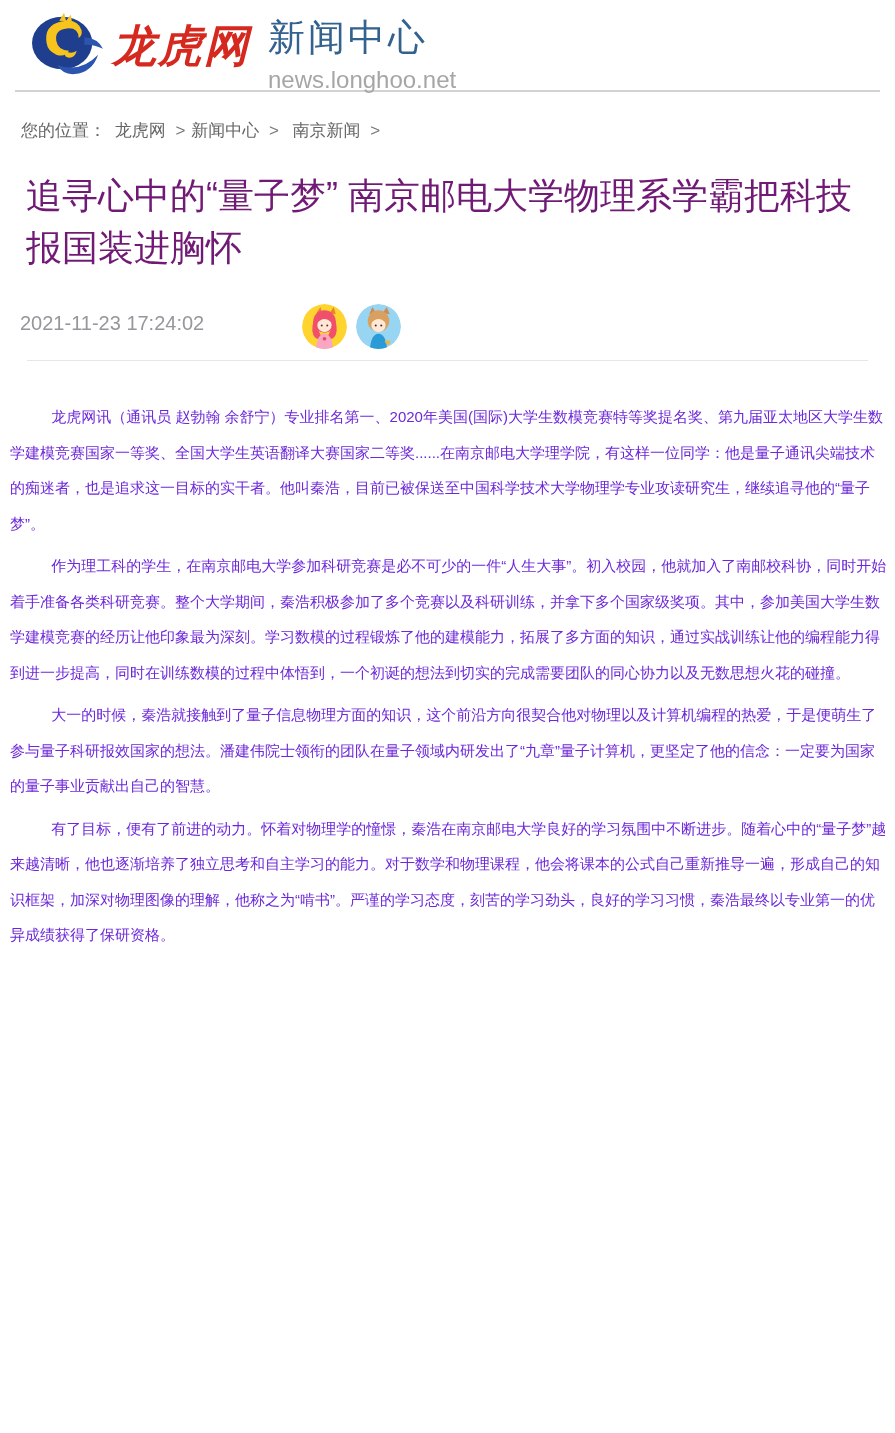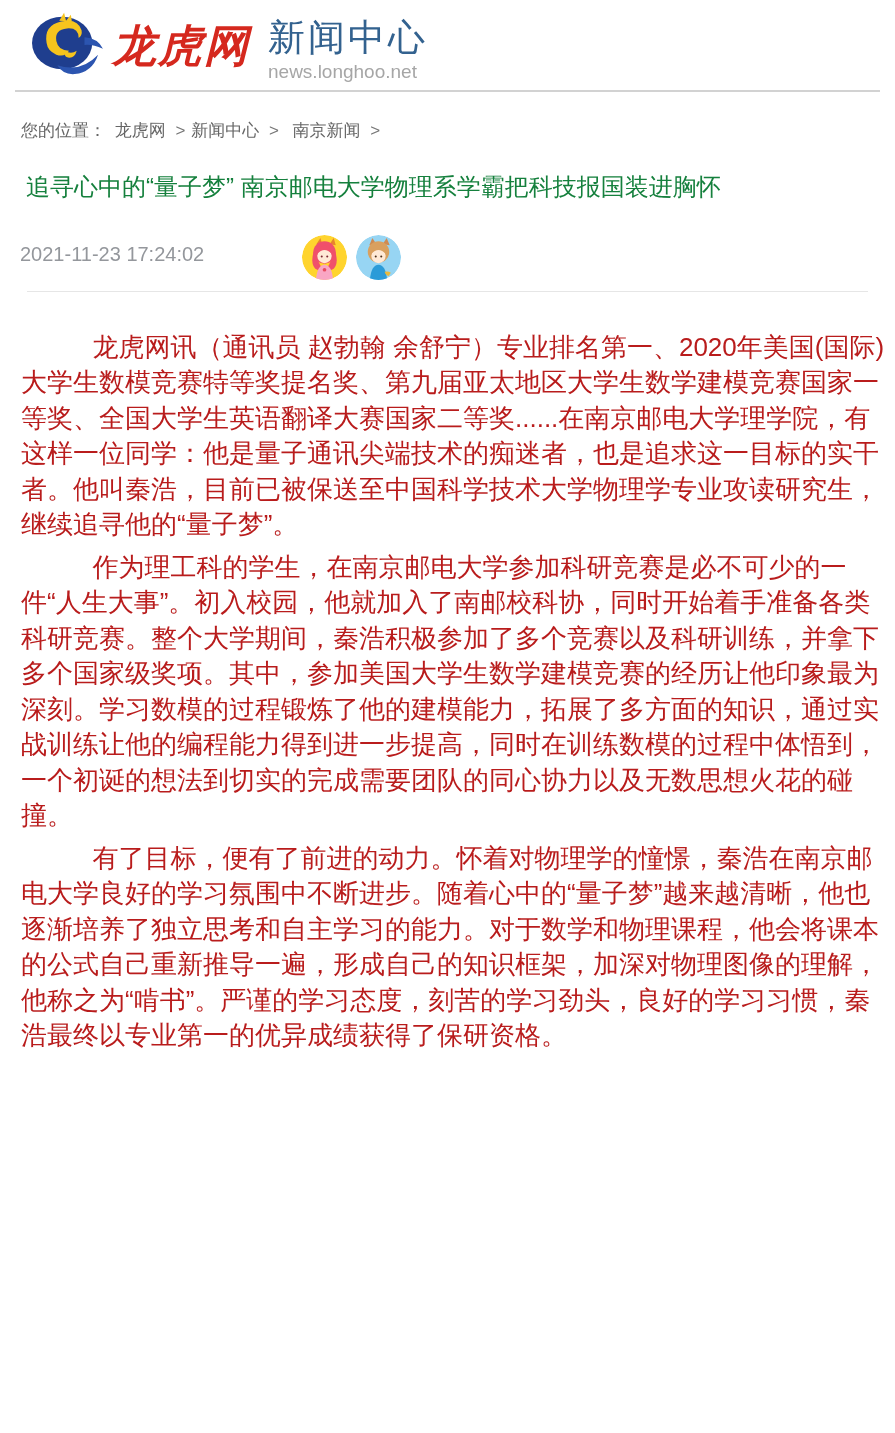--- a/index.html
+++ b/index.html
@@ -31,56 +31,56 @@
     margin:16px 18px 0 8px;letter-spacing:2px;
     white-space:nowrap;
   }
   .section-block{margin-top:10px;}
   .section-title{
     color:var(--section-blue);
     font-size:37px;line-height:40px;letter-spacing:3px;
     white-space:nowrap;
   }
   .site-url{
-    color:#a6a6a6;font-size:19px;line-height:24px;margin-top:2px;
+    color:#a6a6a6;font-size:24px;line-height:24px;margin-top:10px;
   }
   .header-rule{
     border:none;border-top:2px solid #d2d2d2;margin:0 15px;
   }
   
   .breadcrumb{
     margin:27px 0 0 21px;
     color:var(--link-gray);font-size:17px;
   }
   .breadcrumb a{
     color:var(--link-gray);text-decoration:none;cursor:pointer;
   }
   .breadcrumb .sep{margin:0 5px;color:#777;}
   .breadcrumb .crumb{margin-left:4px;}
   
   .article-title{
     margin:28px 30px 0 26px;
-    font-size:24px;font-weight:400;line-height:1.45;
-    color:#15803d;
+    font-size:36px;font-weight:400;line-height:1.45;
+    color:#701a75;
   }
   
   .meta{position:relative;height:46px;margin-top:30px;padding-left:16px;}
   .publish-time{
     position:absolute;left:20px;top:8px;
     color:var(--text-muted);font-size:20px;
   }
   .avatars{position:absolute;left:302px;top:0;display:flex;gap:9px;}
   .avatar{width:45px;height:45px;border-radius:50%;display:block;cursor:pointer;}
   .meta-rule{
     border:none;border-top:1px solid #e6e6e6;margin:10px 27px 0 27px;
   }
   
   .article-body{
-    padding:38px 8px 0 21px;
-    font-size:26px;line-height:35.5px;color:#b91c1c;
+    padding:38px 8px 0 10px;
+    font-size:15px;line-height:35.5px;color:#6d28d9;
   }
   .article-body p{
     margin:0 0 7px 0;
     text-indent:2.75em;
   }
 </style>
 </head>
 <body>
 
 <div class="header">
@@ -141,14 +141,15 @@
       <path d="M13.5 44 q1.5 -15 8.5 -15 q7 0 8.5 15 z" fill="#2b9bd8"></path>
       <path d="M28 36 q4 -1 6 1 l-2 3 q-3 0 -4 -4 z" fill="#e8b93c"></path>
     </svg>
   </div>
 </div>
 <hr class="meta-rule">
 
 <div class="article-body">
   <p>龙虎网讯（通讯员 赵勃翰 余舒宁）专业排名第一、2020年美国(国际)大学生数模竞赛特等奖提名奖、第九届亚太地区大学生数学建模竞赛国家一等奖、全国大学生英语翻译大赛国家二等奖......在南京邮电大学理学院，有这样一位同学：他是量子通讯尖端技术的痴迷者，也是追求这一目标的实干者。他叫秦浩，目前已被保送至中国科学技术大学物理学专业攻读研究生，继续追寻他的“量子梦”。</p>
   <p>作为理工科的学生，在南京邮电大学参加科研竞赛是必不可少的一件“人生大事”。初入校园，他就加入了南邮校科协，同时开始着手准备各类科研竞赛。整个大学期间，秦浩积极参加了多个竞赛以及科研训练，并拿下多个国家级奖项。其中，参加美国大学生数学建模竞赛的经历让他印象最为深刻。学习数模的过程锻炼了他的建模能力，拓展了多方面的知识，通过实战训练让他的编程能力得到进一步提高，同时在训练数模的过程中体悟到，一个初诞的想法到切实的完成需要团队的同心协力以及无数思想火花的碰撞。</p>
+  <p>大一的时候，秦浩就接触到了量子信息物理方面的知识，这个前沿方向很契合他对物理以及计算机编程的热爱，于是便萌生了参与量子科研报效国家的想法。潘建伟院士领衔的团队在量子领域内研发出了“九章”量子计算机，更坚定了他的信念：一定要为国家的量子事业贡献出自己的智慧。</p>
   <p>有了目标，便有了前进的动力。怀着对物理学的憧憬，秦浩在南京邮电大学良好的学习氛围中不断进步。随着心中的“量子梦”越来越清晰，他也逐渐培养了独立思考和自主学习的能力。对于数学和物理课程，他会将课本的公式自己重新推导一遍，形成自己的知识框架，加深对物理图像的理解，他称之为“啃书”。严谨的学习态度，刻苦的学习劲头，良好的学习习惯，秦浩最终以专业第一的优异成绩获得了保研资格。</p>
 </div>
 
 </body></html>

